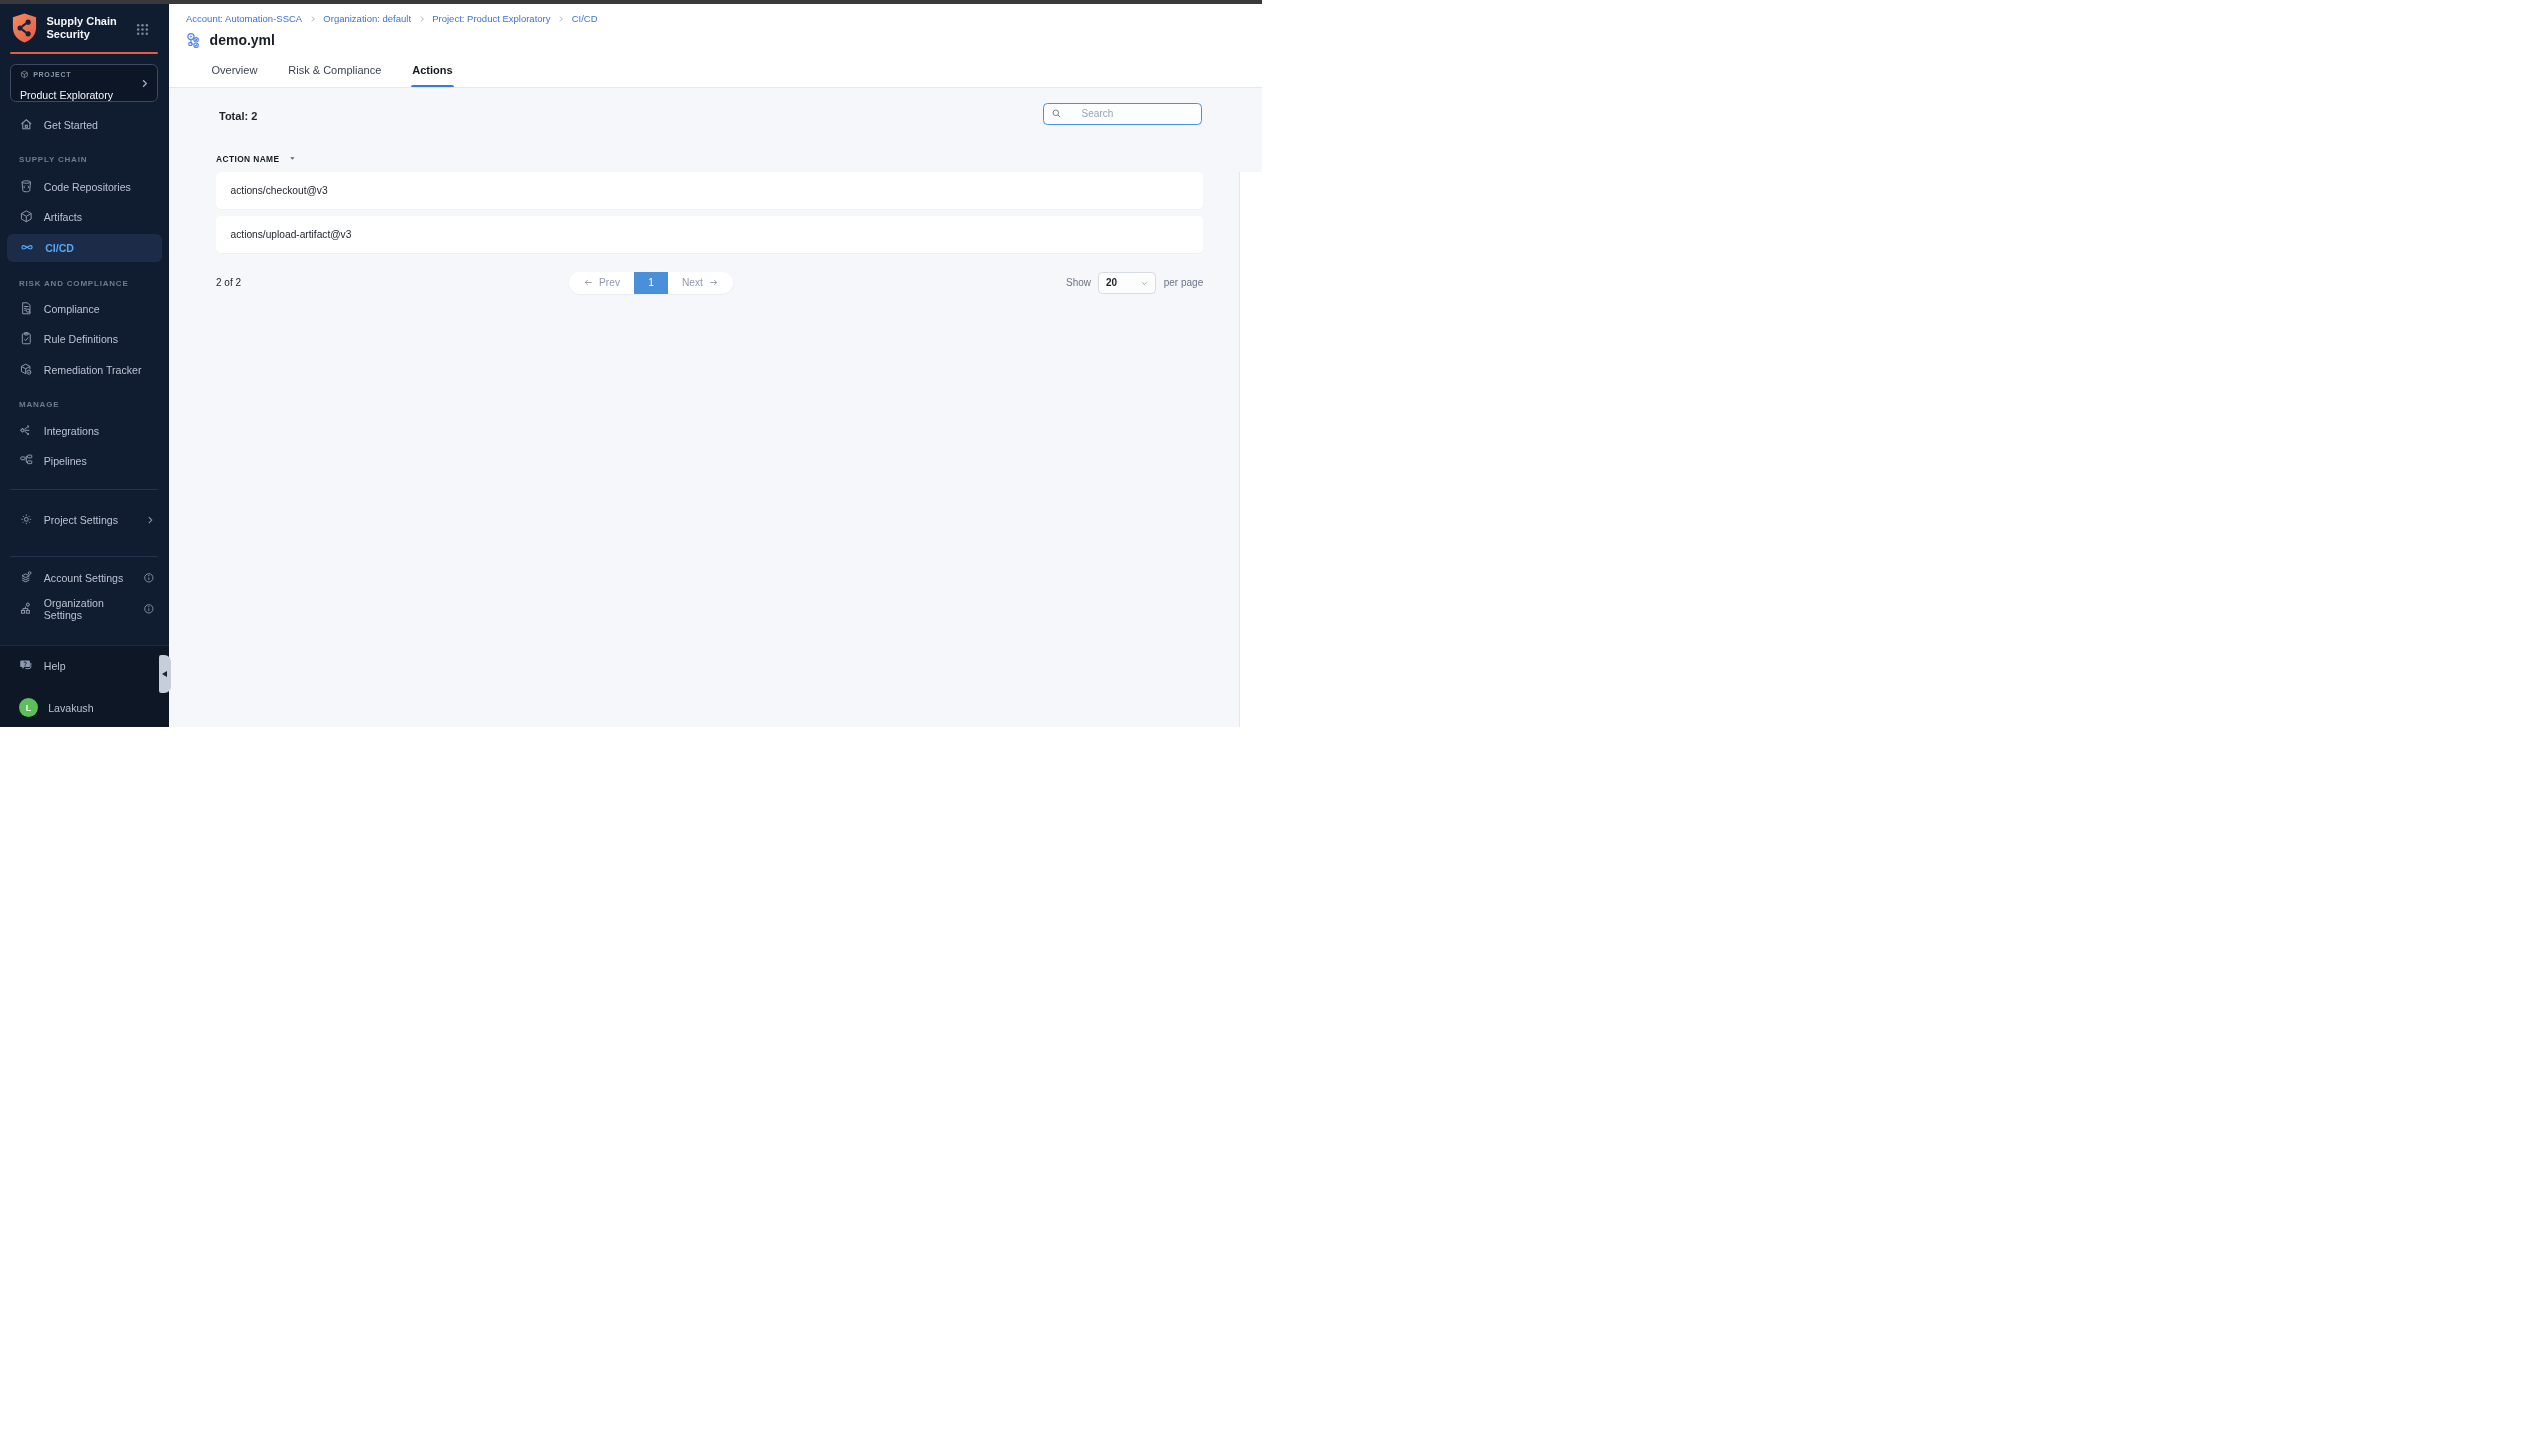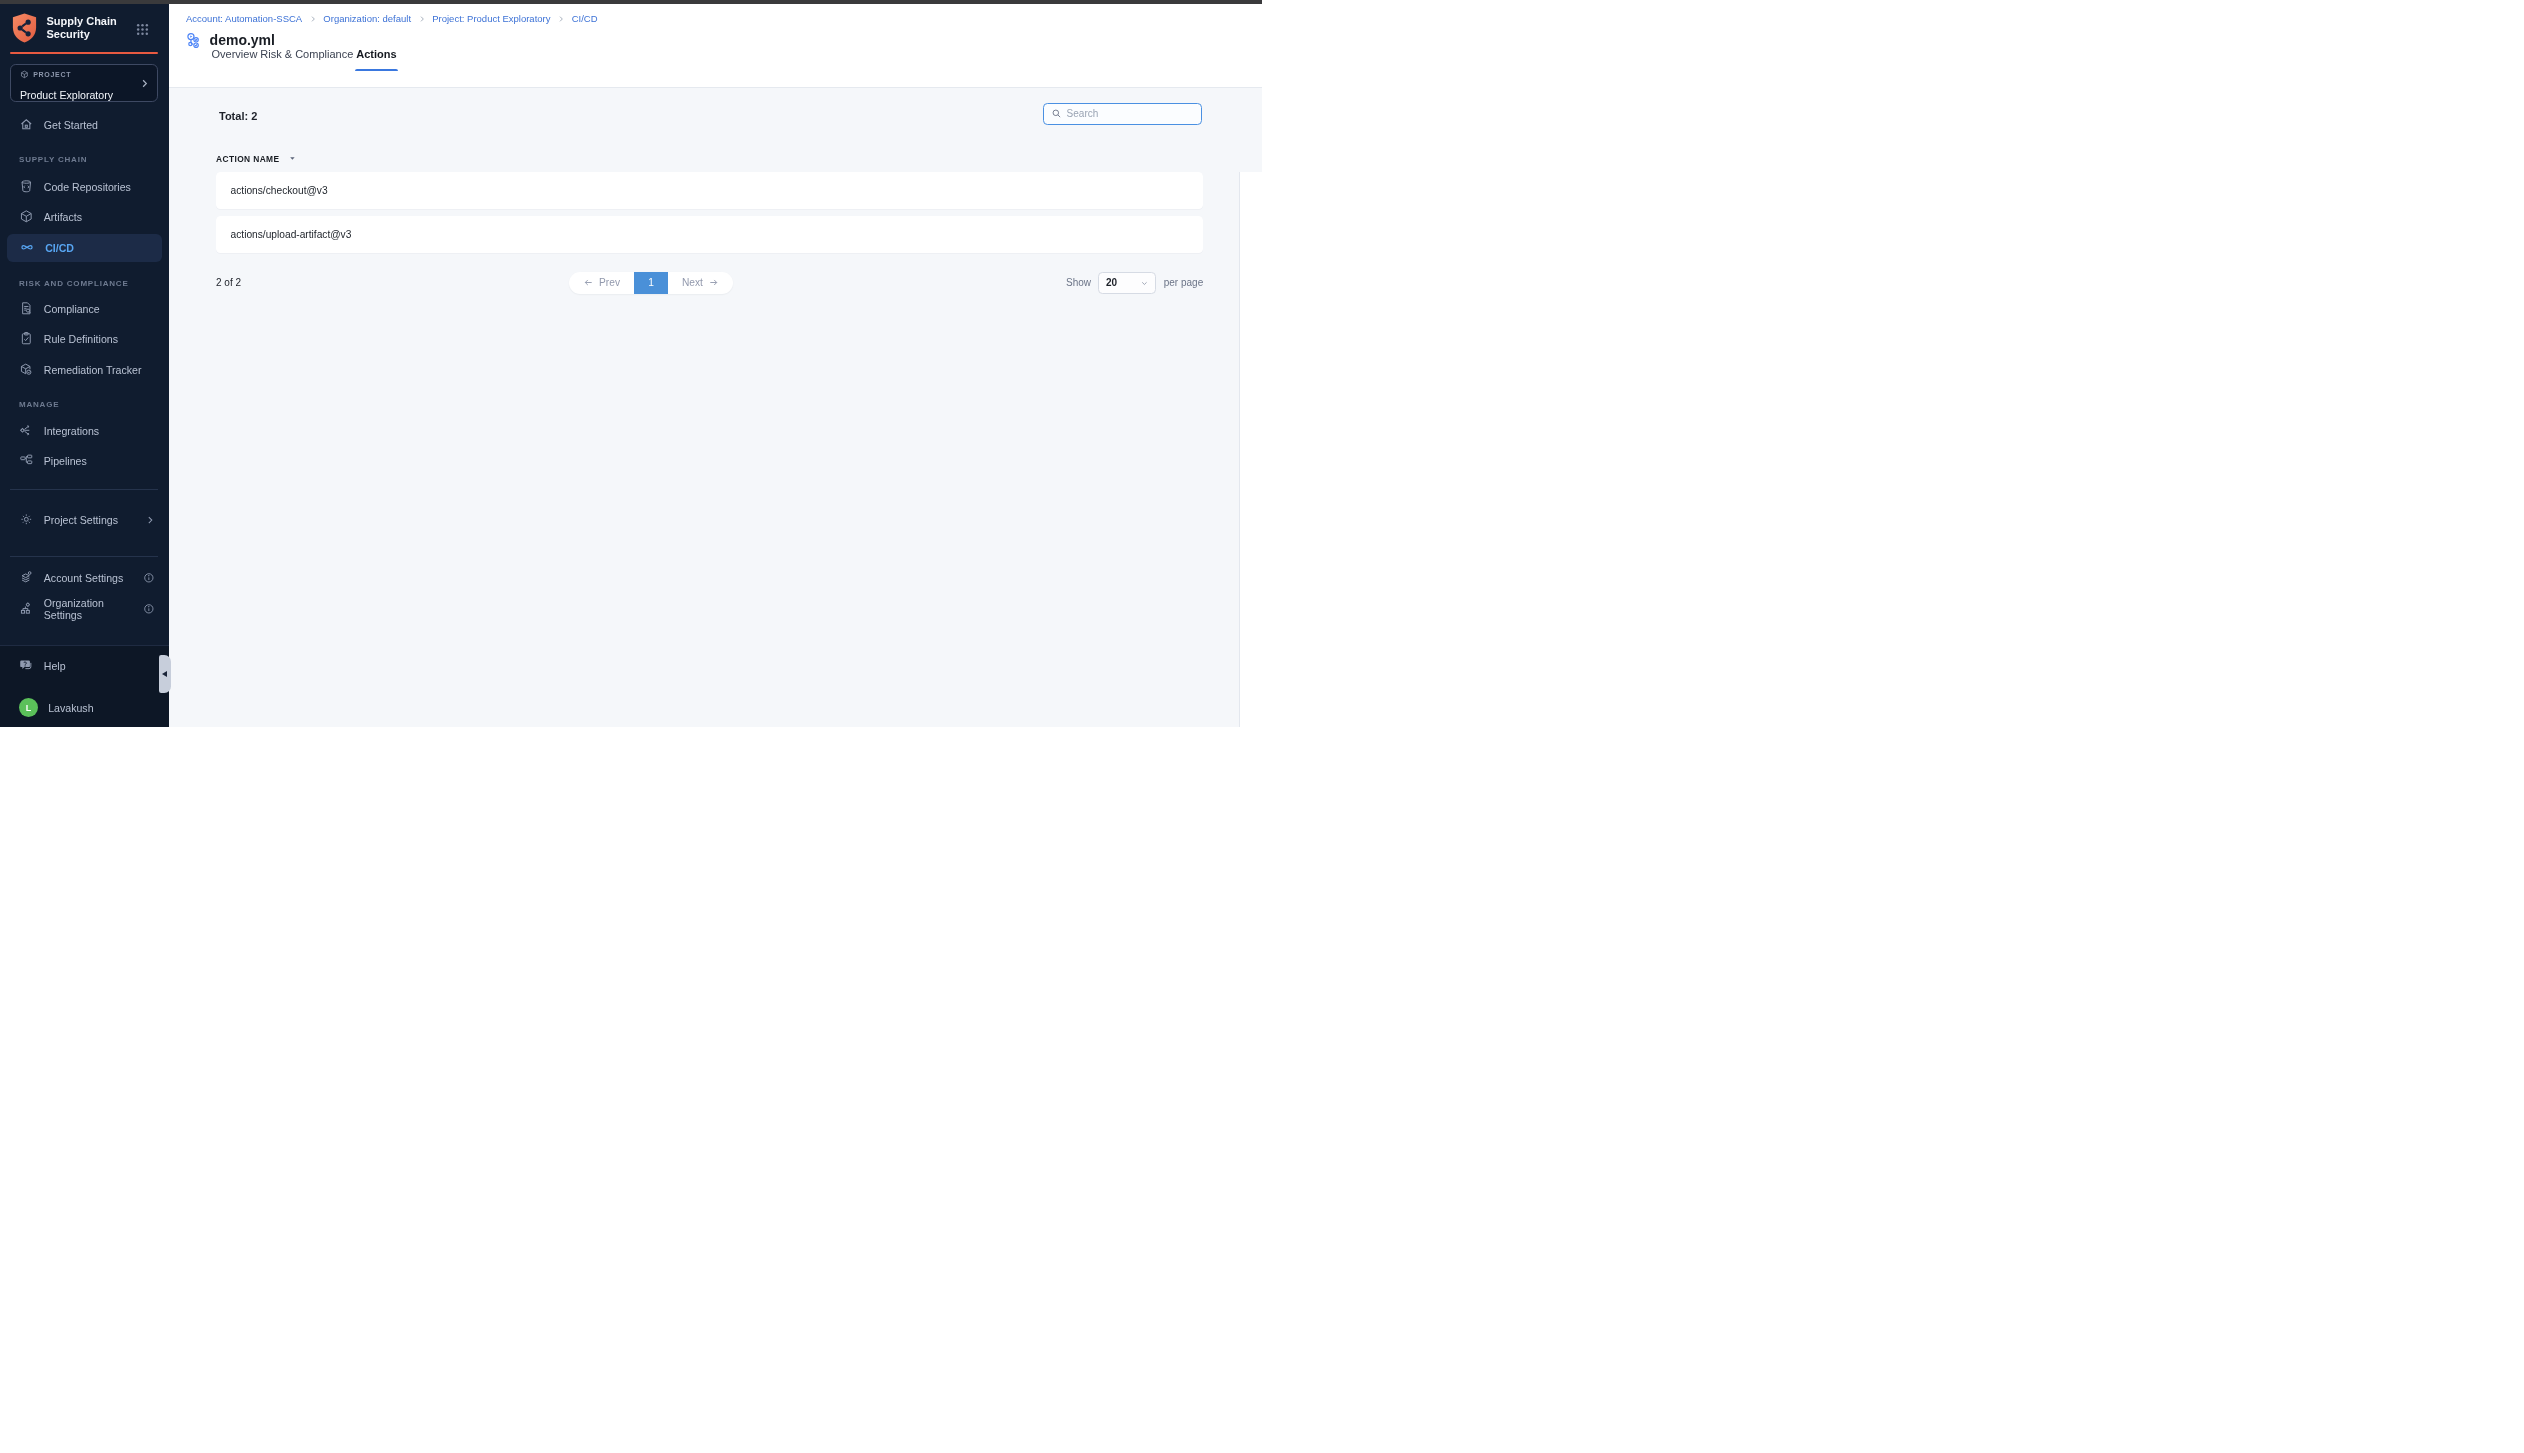--- a/index.html
+++ b/index.html
@@ -36,28 +36,28 @@
   .collapse-handle .tri { width:0; height:0; border-top:3.7px solid transparent; border-bottom:3.7px solid transparent; border-right:5.1px solid #1a2438; }
 
   
   .main { left:169px; top:3.7px; width:1093px; height:723px; background:#fff; }
   .hdr { position:absolute; left:0; top:0; width:100%; height:84px; background:#fff; border-bottom:0.7px solid #e5e9ef; }
   .breadcrumb { position:absolute; left:17px; top:9.5px; display:flex; align-items:center; gap:6.6px; font-size:9.5px; }
   .breadcrumb a { color:#3d72d6; text-decoration:none; cursor:pointer; }
   .crumb-sep { color:#9aa3b2; }
   .title-row { position:absolute; left:17px; top:28px; display:flex; align-items:center; gap:6.6px; }
   .page-title { font-size:14px; font-weight:700; color:#191d24; }
-  .tabs { position:absolute; left:41px; bottom:16px; display:flex; }
+  .tabs { position:absolute; left:41px; bottom:0; display:flex; gap:28px; }
   .tab { position:relative; padding:0 1.5px 11px 1.5px; font-size:11px; color:#3c4352; cursor:pointer; }
   .tab.active { color:#14181f; font-weight:700; }
   .tab.active::after { content:""; position:absolute; left:0; right:0; bottom:0; height:2.2px; background:#3a78df; border-radius:2.2px 2.2px 0 0; }
 
   .content { position:absolute; left:0; top:84px; width:100%; height:639px; background:#f5f7fa; }
   .total { position:absolute; left:50px; top:22.6px; font-size:11px; font-weight:700; color:#1d2129; }
-  .search-box { position:absolute; left:874px; top:15.3px; width:159px; height:22px; border:1.1px solid #4a90e2; border-radius:4.4px; background:#fbfdff; display:flex; align-items:center; padding:0 5.8px 0 6.6px; gap:5px; }
+  .search-box { position:absolute; left:874px; top:15.3px; width:159px; height:22px; border:1.1px solid #4a90e2; border-radius:4.4px; background:#fbfdff; display:flex; align-items:center; padding:0 5.8px 0 6.6px; gap:20px; }
   .search-box input { border:none; outline:none; background:transparent; font-size:10px; color:#39414f; width:100%; font-family:"Liberation Sans", sans-serif; }
   .search-box input::placeholder { color:#9aa4b4; }
   .search-box .ic { color:#6b7487; flex:0 0 auto; }
 
   .col-header { position:absolute; left:47px; top:66px; display:flex; align-items:center; gap:8.8px; font-size:8.4px; font-weight:700; letter-spacing:0.4px; color:#171b21; cursor:pointer; }
   .col-header .tri { color:#5b6478; }
   .row-card { position:absolute; left:47px; width:987px; height:37px; background:#fff; border-radius:4.4px; display:flex; align-items:center; padding:0 14.6px; font-size:10.2px; color:#22272e; cursor:pointer; box-shadow:0 0.7px 0.7px rgba(20,30,50,.03); }
   .row-1 { top:84px; } .row-2 { top:128px; }
 
   .pg-range { position:absolute; left:47px; top:184px; height:22.6px; line-height:22.6px; font-size:10px; color:#1d2129; }

